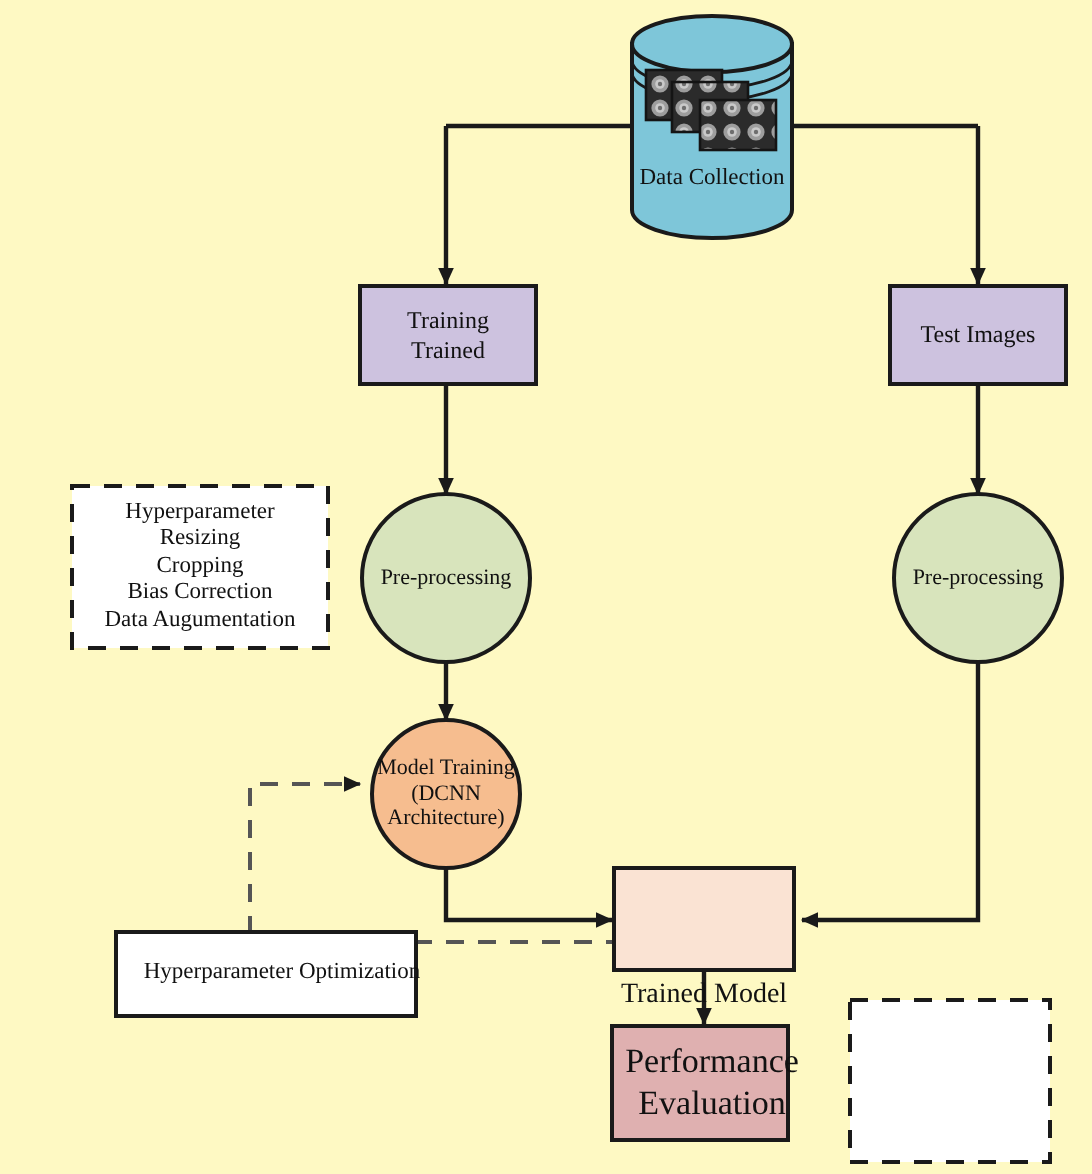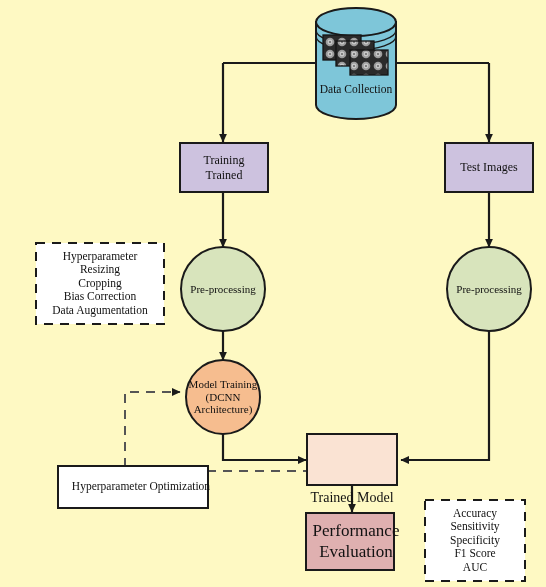--- a/index.html
+++ b/index.html
@@ -137,19 +137,14 @@
 Evaluation</div>
 
   <div class="node-label" style="left:58px; top:466px; width:166px; height:42px; font-size:11.5px;text-align:right;">Hyperparameter Optimization</div>
 
   <div class="node-label" style="left:36px; top:243px; width:128px; height:81px; font-size:11.5px;">Hyperparameter
 Resizing
 Cropping
 Bias Correction
 Data Augumentation</div>
 
-  <div class="node-label" style="left:425px; top:500px; width:100px; height:81px; font-size:11.5px;">Accuracy
-Sensitivity
-Specificity
-F1 Score
-AUC</div>
 
 </div>
 
 </body></html>

